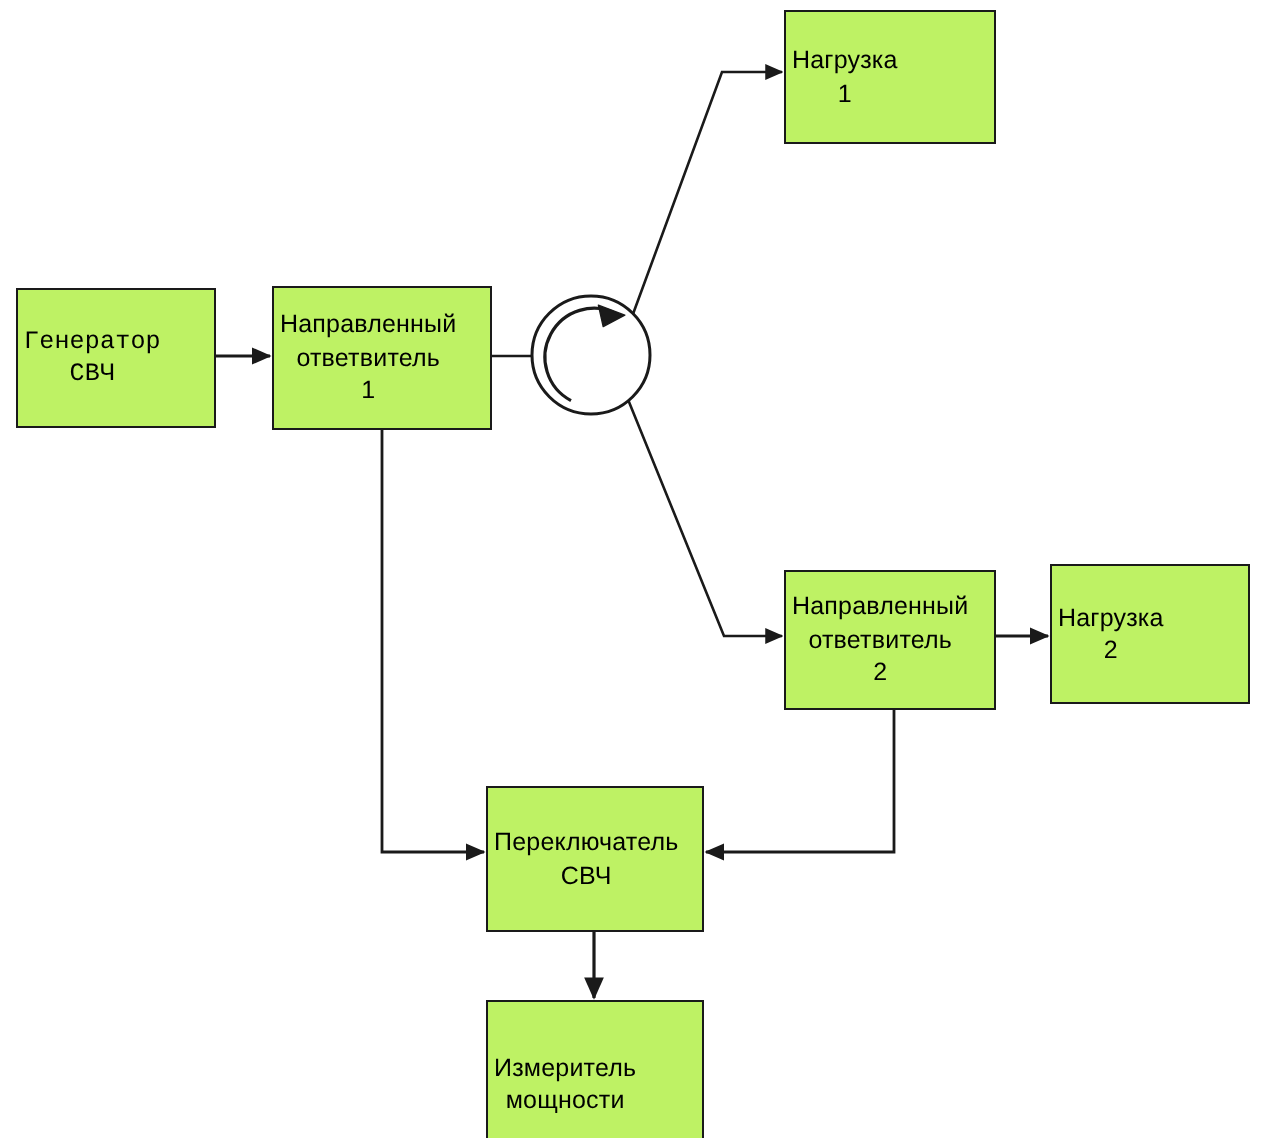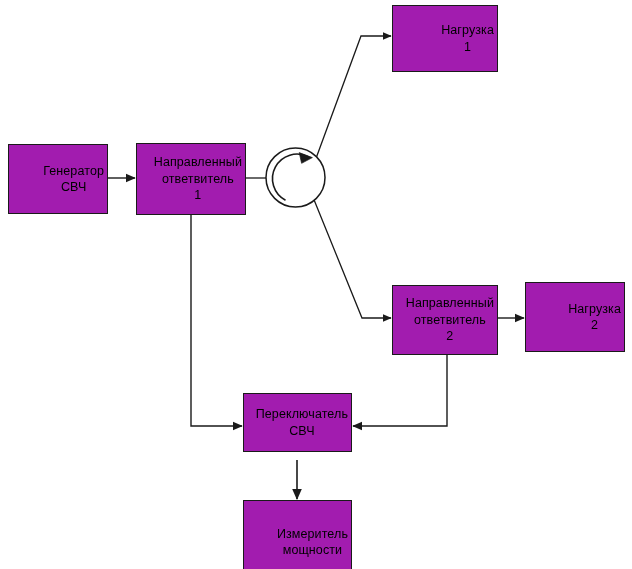--- a/index.html
+++ b/index.html
@@ -20,24 +20,24 @@
     left: 0;
     top: 0;
     width: 632px;
     height: 569px;
     pointer-events: none;
   }
   .node-box {
     position: absolute;
     box-sizing: border-box;
     border: 1px solid #1a1a1a;
-    background: #a21caf;
+    background: #bef264;
     display: flex;
     align-items: center;
-    justify-content: flex-end;
+    justify-content: flex-start;
     text-align: center;
     font-size: 12.5px;
     line-height: 1.32;
     color: #000000;
     letter-spacing: 0.1px;
   }
   .node-label {
     display: block;
     white-space: pre-line;
     padding: 0 3px;
@@ -70,21 +70,21 @@
     <path d="M 447 355 L 447 426 L 353 426" fill="none" stroke="#1a1a1a" stroke-width="1.4" marker-end="url(#arrow-right)"></path>
 
     <path d="M 297 460 L 297 499" fill="none" stroke="#1a1a1a" stroke-width="1.6" marker-end="url(#arrow-right)"></path>
 
     <circle cx="295.5" cy="177.5" r="29.5" fill="#ffffff" stroke="#1a1a1a" stroke-width="1.5"></circle>
 
     <path d="M 308.5 157 A 23.5 23.5 0 1 0 285.5 200.3" fill="none" stroke="#1a1a1a" stroke-width="1.6"></path>
     <path d="M 299.2 152.6 L 312.4 157.6 L 301.6 163.3 z" fill="#1a1a1a" stroke="#1a1a1a" stroke-width="0.7" stroke-linejoin="round"></path>
   </svg>
 
-  <div class="node-box" style="left:8px; top:144px; width:100px; height:70px;">
+  <div class="node-box" style="left:8px; top:144px; width:100px; height:70px;font-family:Liberation Mono, monospace;">
     <span class="node-label">Генератор
 СВЧ</span>
   </div>
 
   <div class="node-box" style="left:136px; top:143px; width:110px; height:72px;">
     <span class="node-label">Направленный
 ответвитель
 1</span>
   </div>
 
@@ -97,21 +97,21 @@
     <span class="node-label">Направленный
 ответвитель
 2</span>
   </div>
 
   <div class="node-box" style="left:525px; top:282px; width:100px; height:70px;">
     <span class="node-label">Нагрузка
 2</span>
   </div>
 
-  <div class="node-box" style="left:243px; top:393px; width:109px; height:59px;">
+  <div class="node-box" style="left:243px; top:393px; width:109px; height:73px;">
     <span class="node-label">Переключатель
 СВЧ</span>
   </div>
 
   <div class="node-box" style="left:243px; top:500px; width:109px; height:84px;">
     <span class="node-label">Измеритель
 мощности</span>
   </div>
 
 </div>

